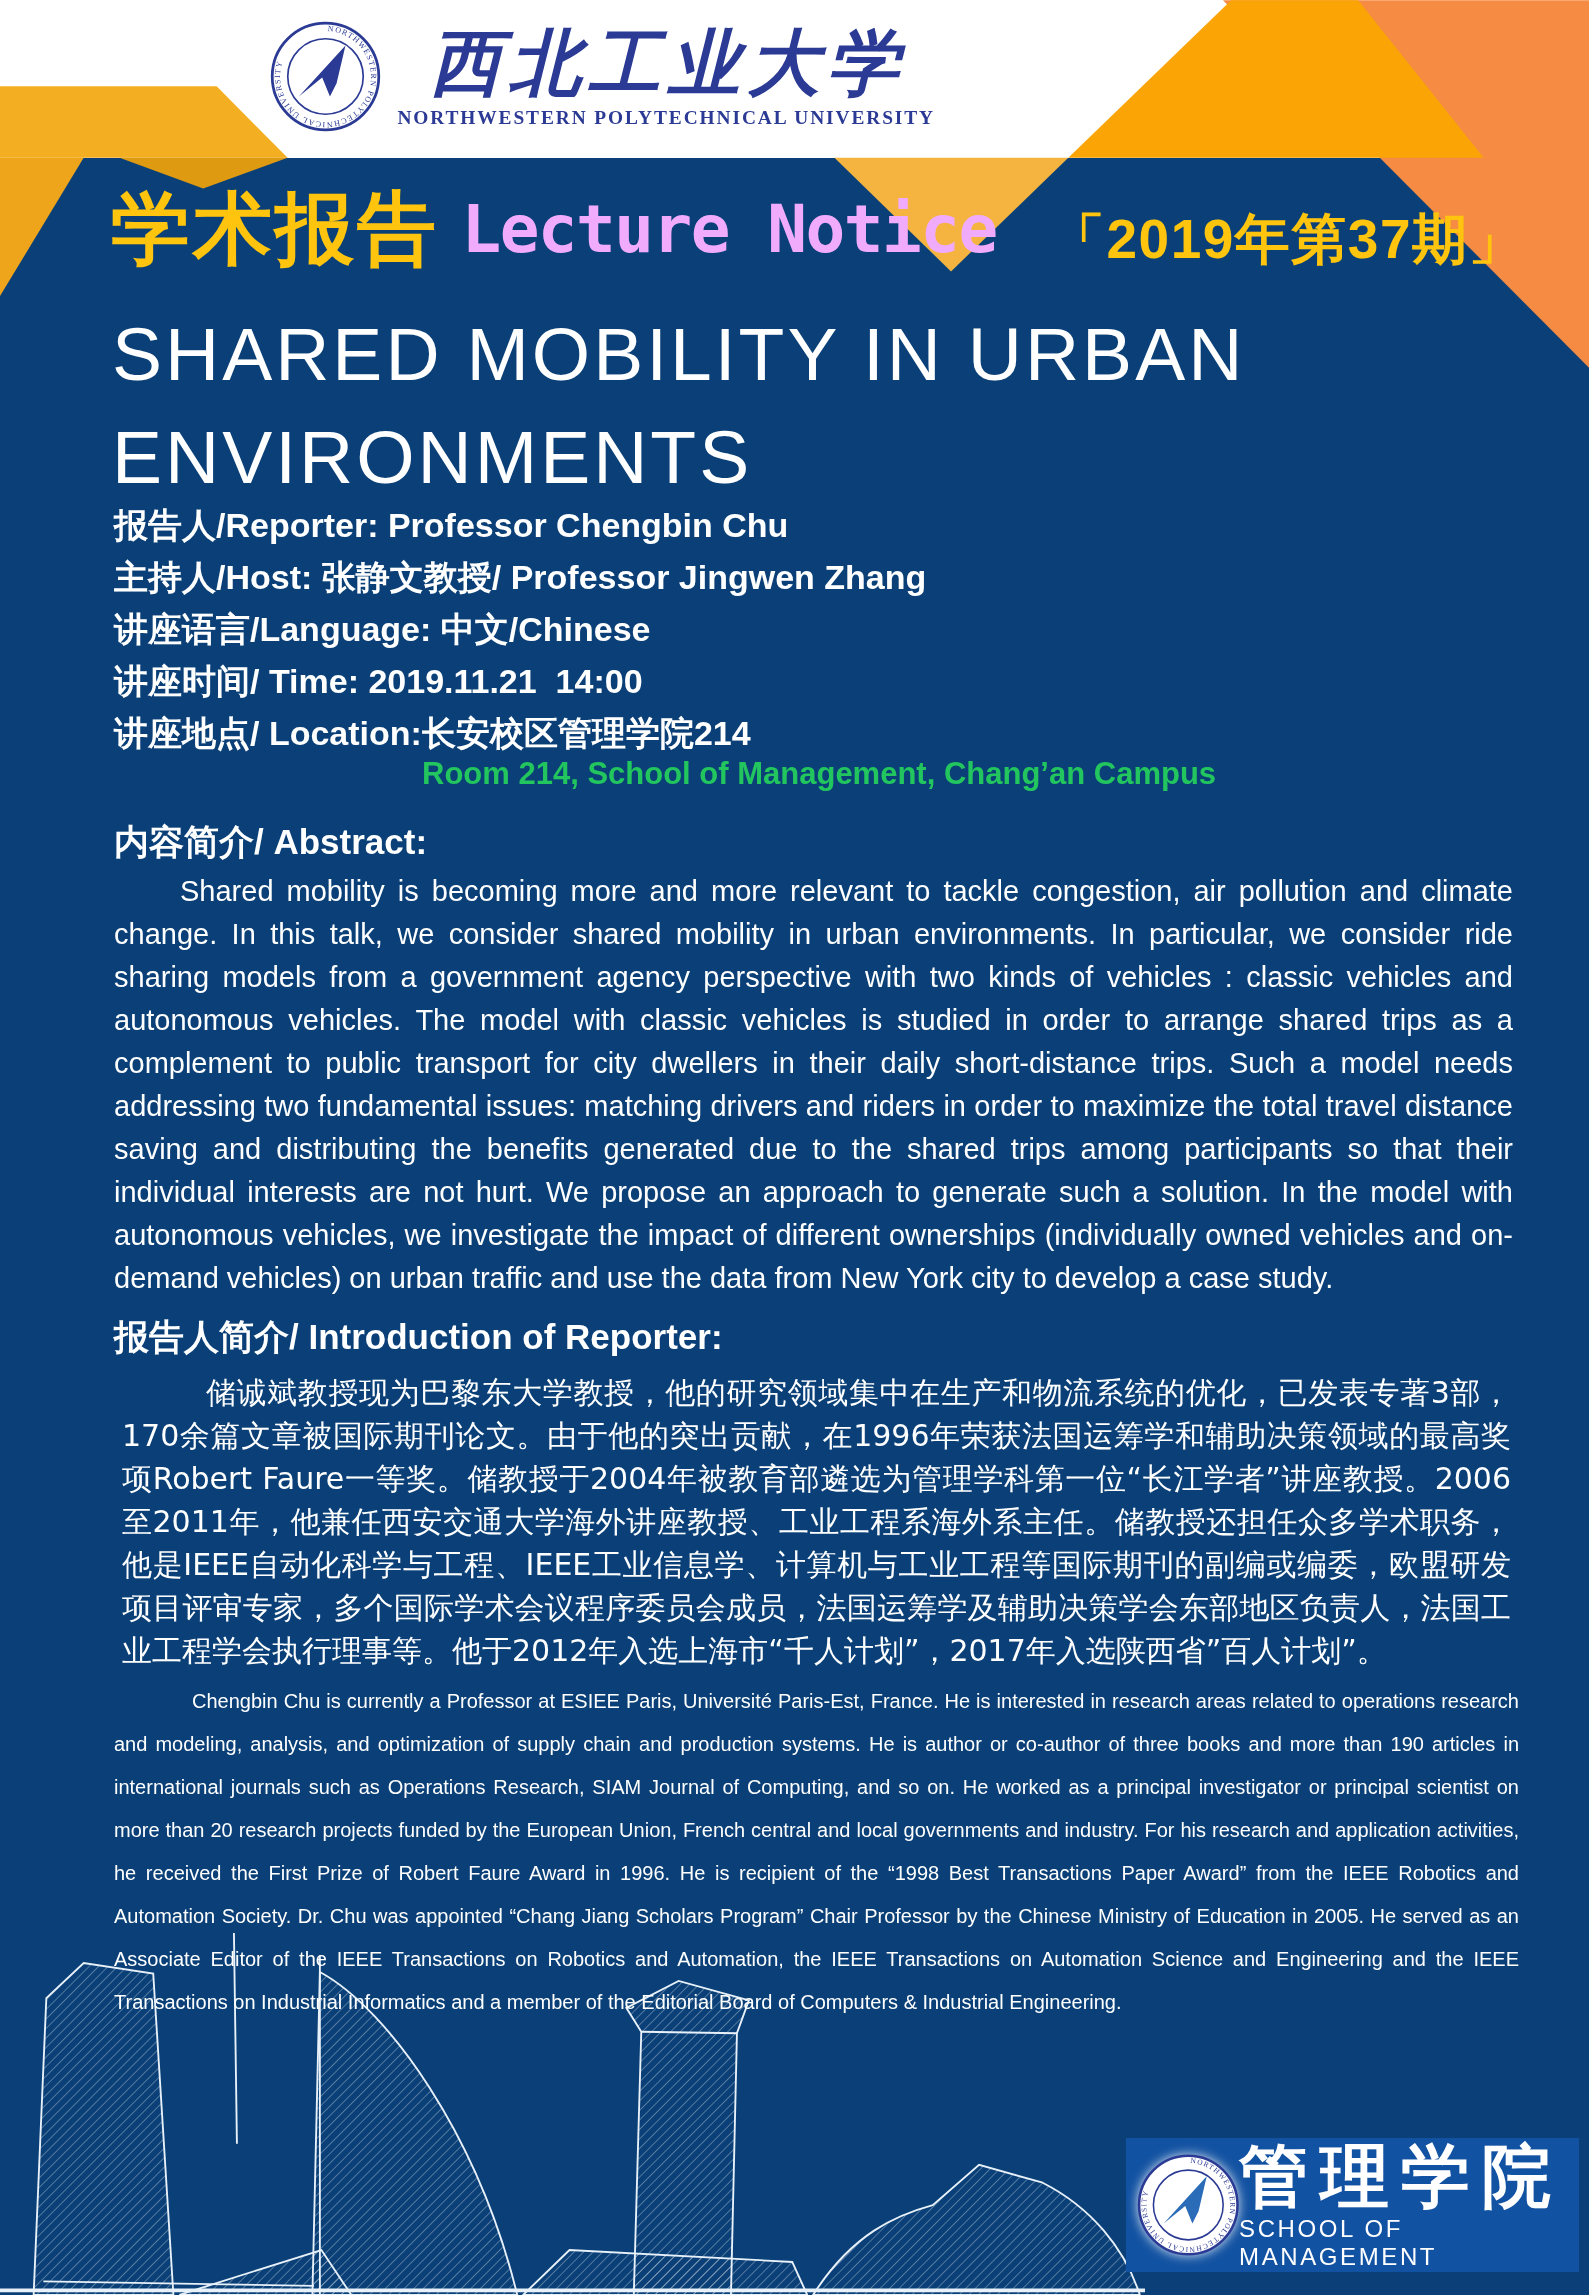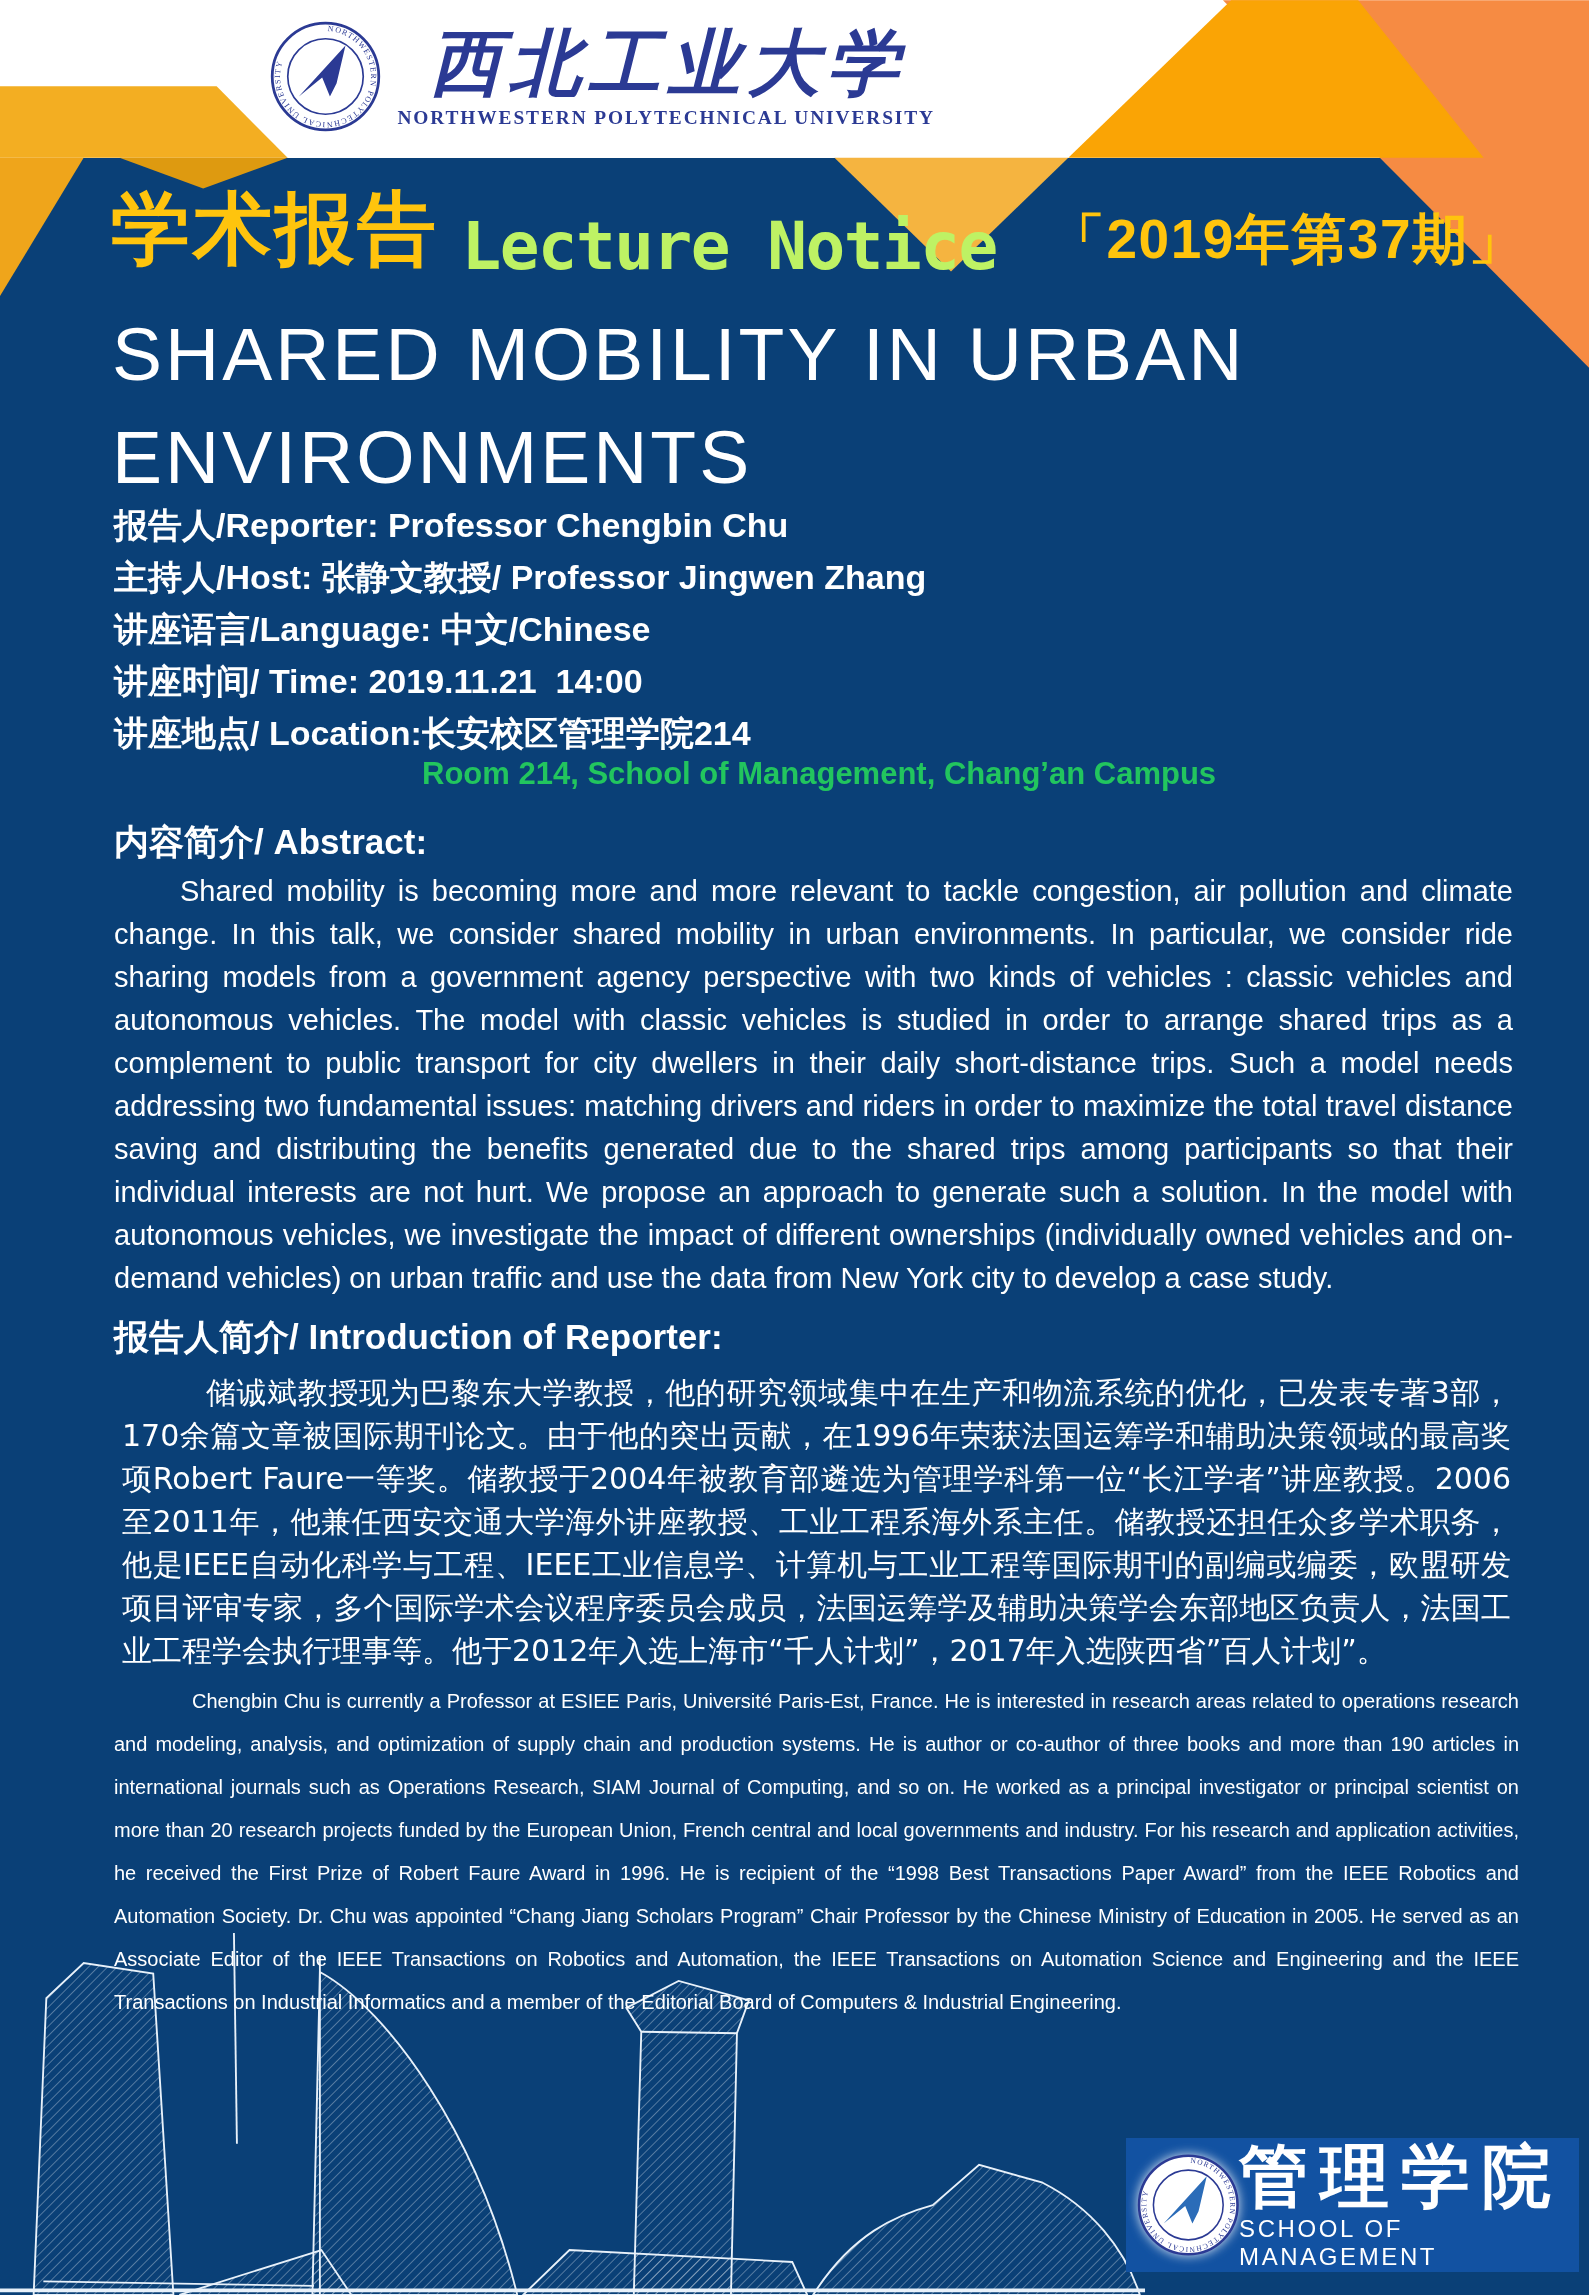--- a/index.html
+++ b/index.html
@@ -10,23 +10,23 @@
   }
   .white-band{position:absolute;left:0;top:0;width:1589px;height:158px;background:#FFFFFF;}
   .decor-svg{position:absolute;left:0;top:0;pointer-events:none;}
   
   .uni-logo{position:absolute;left:270px;top:21px;display:flex;align-items:center;gap:16.4px;}
   .uni-emblem{width:111px;height:111px;}
   .uni-text{display:flex;flex-direction:column;}
   .uni-cn{font-size:72px;font-weight:bold;color:#2B3A94;letter-spacing:7.5px;line-height:78px;font-style:italic;margin-left:32px;}
   .uni-en{font-size:19.4px;font-weight:bold;color:#2B3A94;letter-spacing:1.9px;margin-top:4.5px;font-family:"Liberation Serif",serif;}
   
-  .notice-banner{position:absolute;left:111px;top:173px;display:flex;align-items:flex-end;gap:22.4px;}
+  .notice-banner{position:absolute;left:111px;top:173px;display:flex;align-items:center;gap:22.4px;}
   .notice-cn{font-size:79px;font-weight:bold;color:#FFC40D;letter-spacing:3px;line-height:112px;}
-  .notice-en{font-size:66px;font-weight:bold;color:#bef264;font-family:"DejaVu Sans Mono",monospace;letter-spacing:-1.5px;}
+  .notice-en{font-size:66px;font-weight:bold;color:#f0abfc;font-family:"DejaVu Sans Mono",monospace;letter-spacing:-1.5px;}
   .issue-badge{position:absolute;left:1050px;top:203px;font-size:55px;font-weight:bold;color:#FFC40D;letter-spacing:1.5px;}
   
   .main-title{position:absolute;left:112px;top:303px;color:#FFFFFF;font-size:75px;letter-spacing:3px;line-height:103px;font-weight:normal;}
   
   .info-block{position:absolute;left:114px;top:499px;color:#FFFFFF;}
   .info-line{font-size:34px;font-weight:bold;line-height:52px;white-space:pre-wrap;}
   .room-line{position:absolute;left:422px;top:756px;color:#22c55e;font-size:31px;font-weight:bold;}
   
   .section-heading{font-size:35px;font-weight:bold;color:#FFFFFF;}
   .abstract-heading{position:absolute;left:114px;top:819px;}

